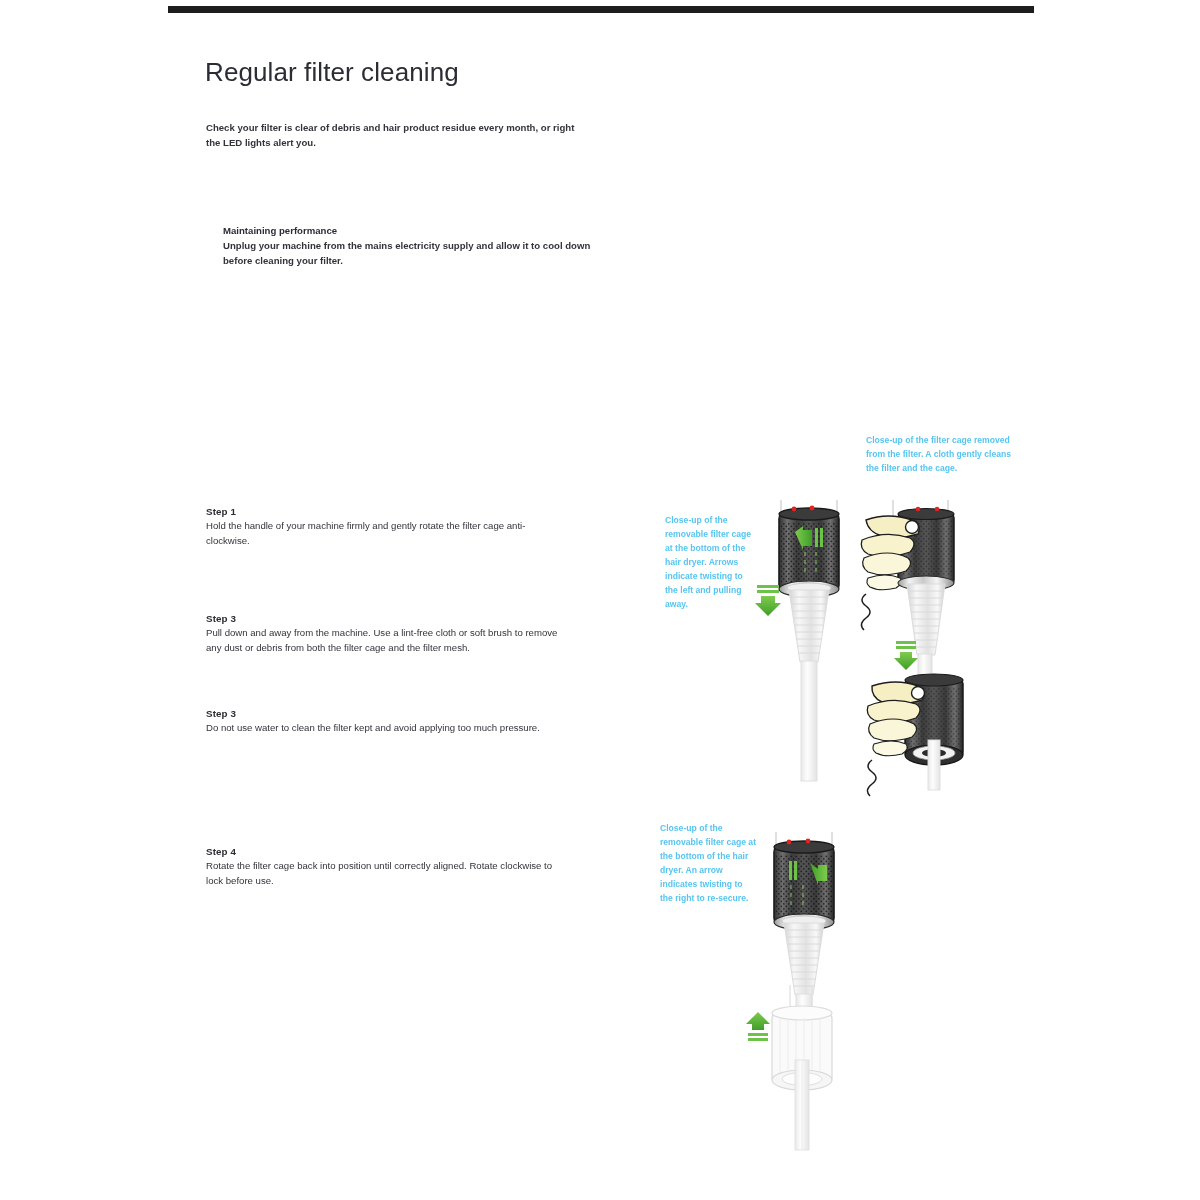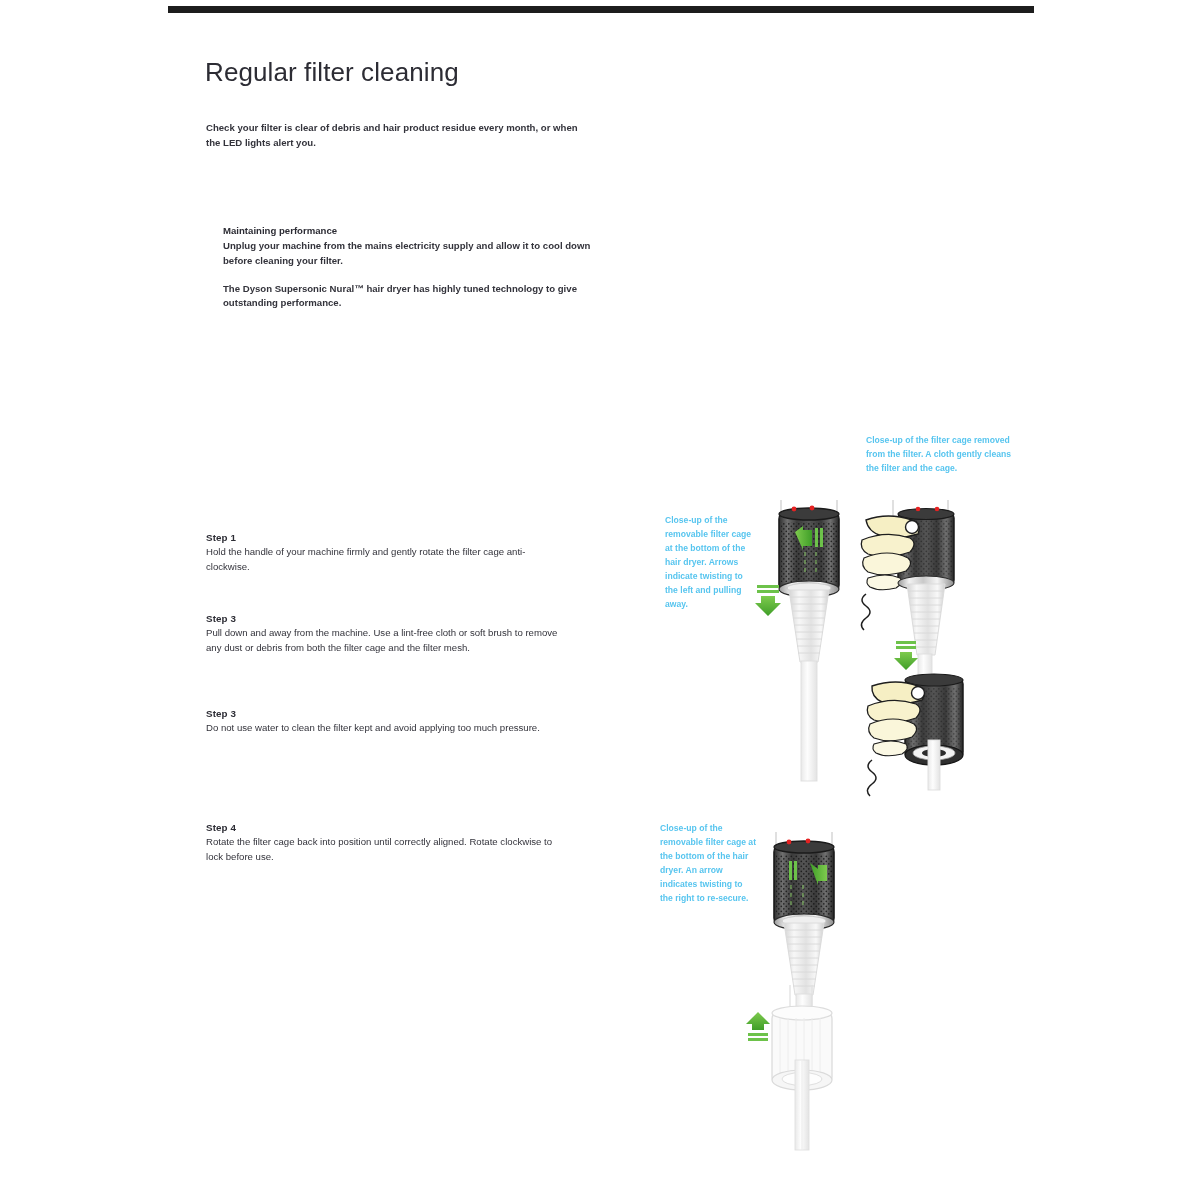--- a/index.html
+++ b/index.html
@@ -118,46 +118,45 @@
 </style>
 </head>
 <body>
 
 <div id="page">
 
   <div class="top-rule"></div>
 
   <h1 class="page-title">Regular filter cleaning</h1>
 
-  <div class="intro">Check your filter is clear of debris and hair product residue every month, or when the LED lights alert you.</div>
+  <div class="intro">Check your filter is clear of debris and hair product residue every month, or right the LED lights alert you.</div>
 
   <div class="section-block" style="top:224px;">
     <div class="section-head">Maintaining performance</div>
     <div class="section-para">Unplug your machine from the mains electricity supply and allow it to cool down before cleaning your filter.</div>
     <div class="gap"></div>
-    <div class="section-para">The Dyson Supersonic Nural™ hair dryer has highly tuned technology to give outstanding performance.</div>
     <div class="gap"></div>
   </div>
 
-  <div class="step" style="top:532px;">
+  <div class="step" style="top:506px;">
     <div class="step-label">Step 1</div>
     <div class="step-text">Hold the handle of your machine firmly and gently rotate the filter cage anti-clockwise.</div>
   </div>
 
   <div class="step" style="top:613px;">
     <div class="step-label">Step 3</div>
     <div class="step-text">Pull down and away from the machine. Use a lint-free cloth or soft brush to remove any dust or debris from both the filter cage and the filter mesh.</div>
   </div>
 
   <div class="step" style="top:708px;">
     <div class="step-label">Step 3</div>
     <div class="step-text">Do not use water to clean the filter kept and avoid applying too much pressure.</div>
   </div>
 
-  <div class="step" style="top:822px;">
+  <div class="step" style="top:846px;">
     <div class="step-label">Step 4</div>
     <div class="step-text">Rotate the filter cage back into position until correctly aligned. Rotate clockwise to lock before use.</div>
   </div>
 
   <div class="caption" id="caption-1">Close-up of the removable filter cage at the bottom of the hair dryer. Arrows indicate twisting to the left and pulling away.</div>
   <div class="caption" id="caption-2">Close-up of the filter cage removed from the filter. A cloth gently cleans the filter and the cage.</div>
   <div class="caption" id="caption-3">Close-up of the removable filter cage at the bottom of the hair dryer. An arrow indicates twisting to the right to re-secure.</div>
 
   <svg class="illus" viewBox="0 0 1200 1200">
     <defs>

